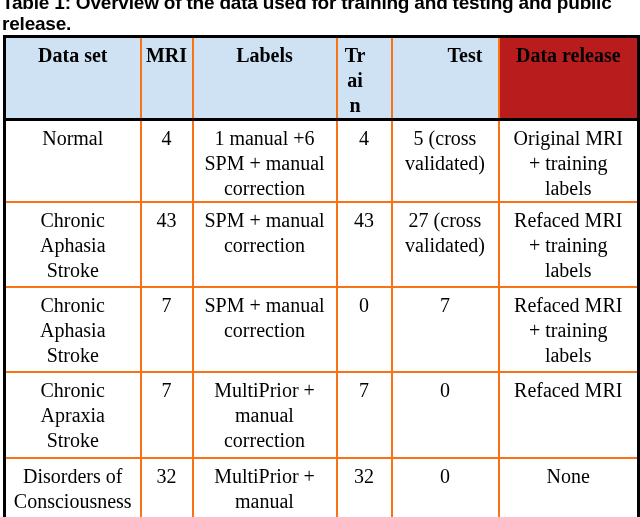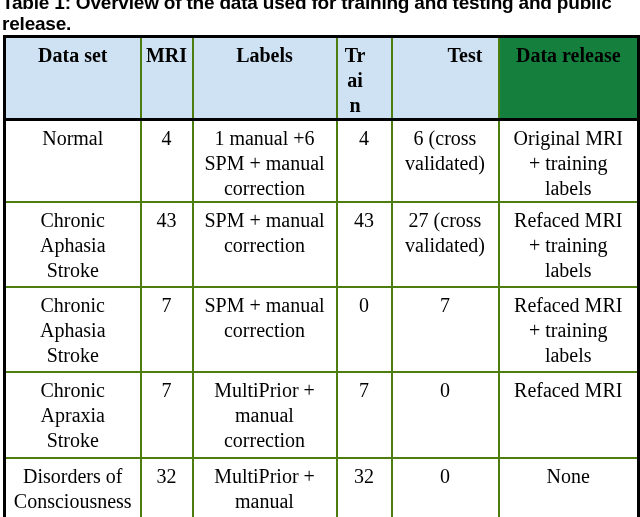--- a/index.html
+++ b/index.html
@@ -24,21 +24,21 @@
   }
   table.data-table {
     border-collapse: collapse;
     table-layout: fixed;
     width: 634px;
     margin-left: 3px;
     margin-top: 1px;
     border: 3px solid #000000;
   }
   .data-table th, .data-table td {
-    border: 2px solid #4d7c0f;
+    border: 2px solid #f97316;
     text-align: center;
     vertical-align: top;
     padding: 5px 4px 0 4px;
     color: #000000;
     white-space: pre-line;
     overflow: hidden;
   }
   .data-table th {
     background: #cfe2f3;
     font-family: "Liberation Serif", "DejaVu Serif", serif;
@@ -80,32 +80,32 @@
     <col style="width:107px">
     <col style="width:140px">
   </colgroup>
   <thead>
     <tr class="header-row">
       <th style="background: rgb(207, 226, 243);">Data set</th>
       <th style="background: rgb(207, 226, 243);">MRI</th>
       <th style="background: rgb(207, 226, 243);">Labels</th>
       <th class="col-train-h" style="background: rgb(207, 226, 243);">Train</th>
       <th style="background: rgb(207, 226, 243); padding-left: 44px;">Test</th>
-      <th style="background: #15803d;">Data release</th>
+      <th style="background: #b91c1c;">Data release</th>
     </tr>
   </thead>
   <tbody>
     <tr class="row-0">
       <td>Normal</td>
       <td>4</td>
       <td>1 manual +6
 SPM + manual
 correction</td>
       <td>4</td>
-      <td>6 (cross
+      <td>5 (cross
 validated)</td>
       <td>Original MRI
 + training
 labels</td>
     </tr>
     <tr class="row-1">
       <td>Chronic
 Aphasia
 Stroke</td>
       <td>43</td>

